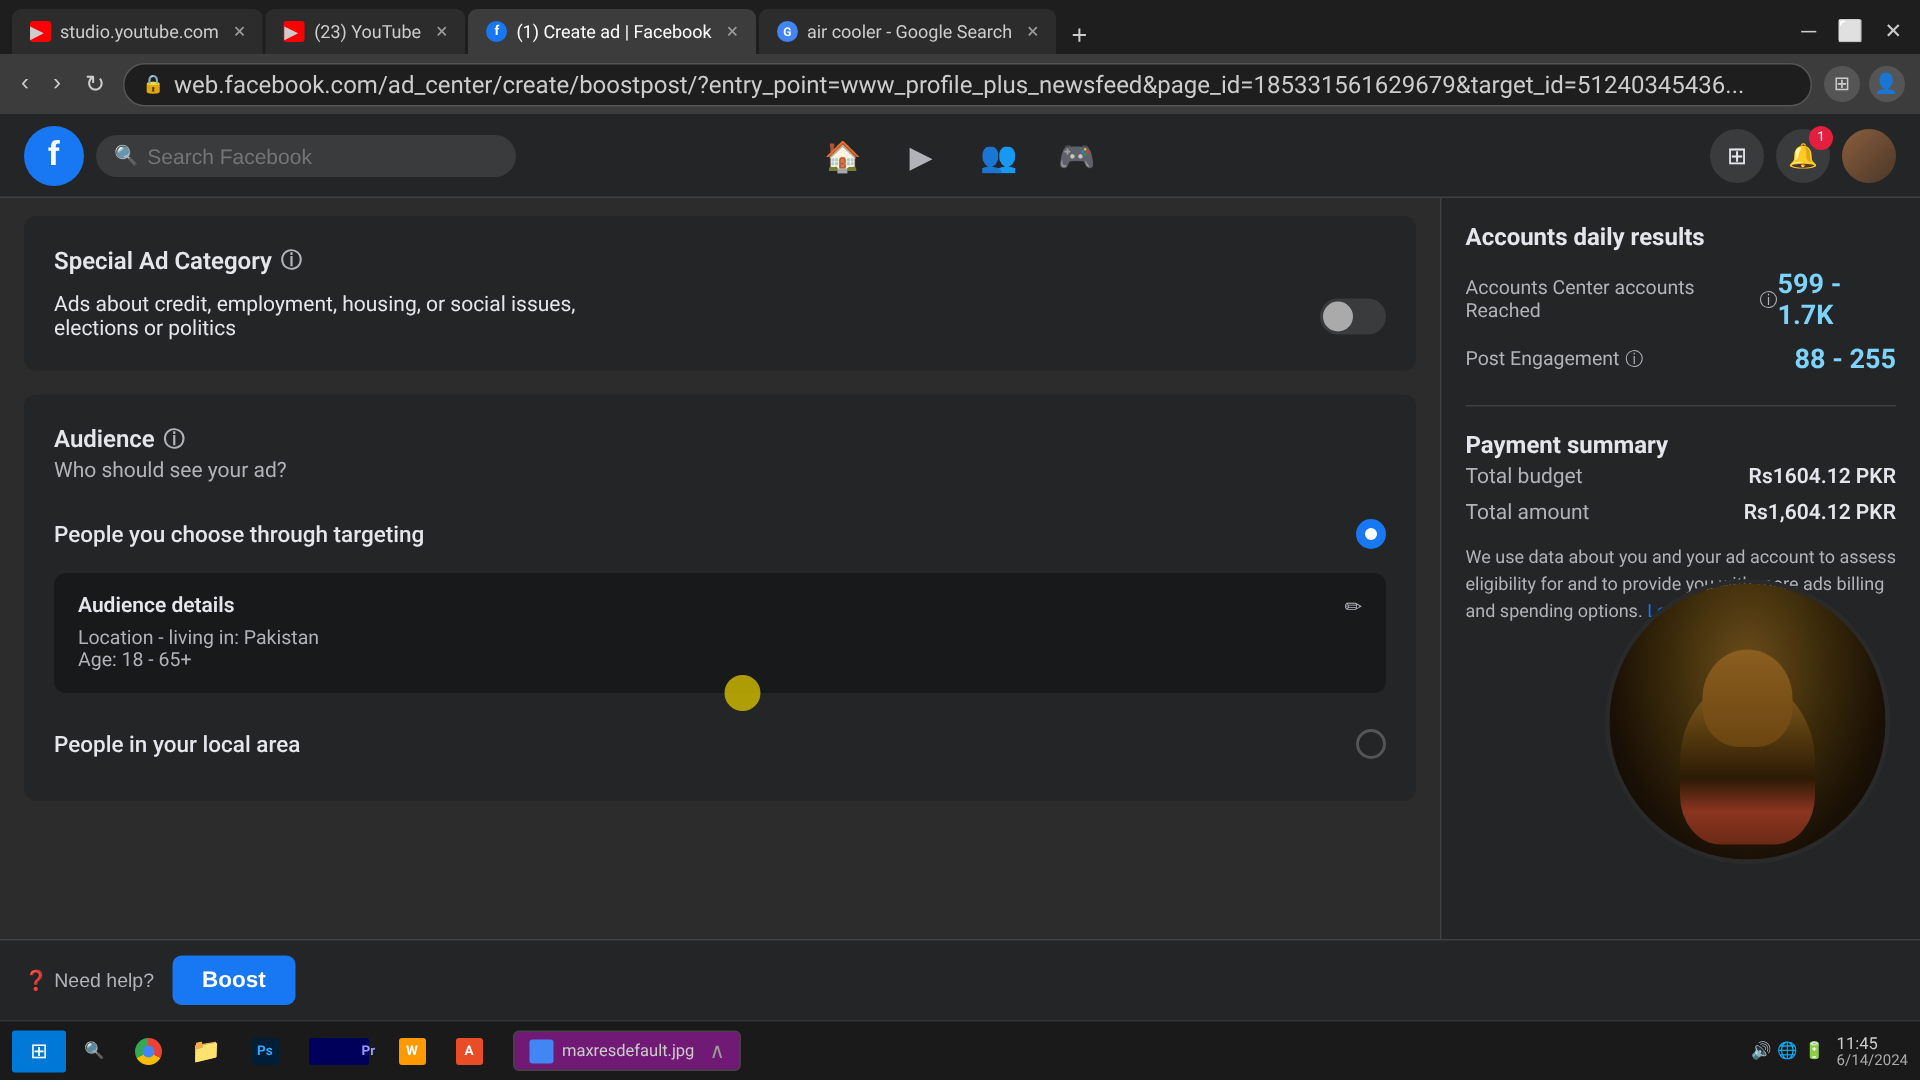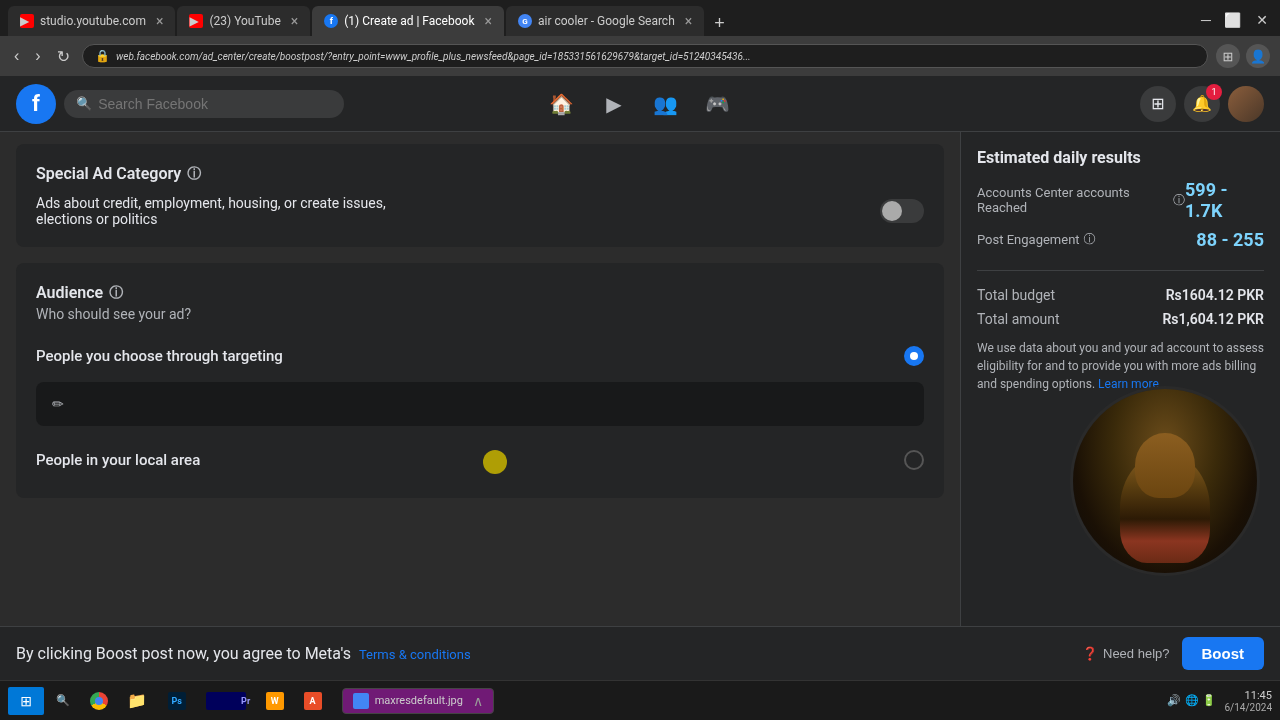--- a/index.html
+++ b/index.html
@@ -132,21 +132,21 @@
       <button class="nav-btn" style="font-size:14px;">✕</button>
     </div>
   </div>
 
   <div class="nav-bar">
     <button class="nav-btn">‹</button>
     <button class="nav-btn">›</button>
     <button class="nav-btn">↻</button>
     <div class="address-bar">
       <span style="color:#4caf50;font-size:12px;">🔒</span>
-      <span style="font-size:10px;overflow:hidden;text-overflow:ellipsis;white-space:nowrap;font-style:italic;">web.facebook.com/ad_center/create/boostpost/?entry_point=www_profile_plus_newsfeed&amp;page_id=185331561629679&amp;target_id=51240345436...</span>
+      <span style="font-size:16px;overflow:hidden;text-overflow:ellipsis;white-space:nowrap;">web.facebook.com/ad_center/create/boostpost/?entry_point=www_profile_plus_newsfeed&amp;page_id=185331561629679&amp;target_id=51240345436...</span>
     </div>
     <div class="nav-icons">
       <div class="nav-icon">⊞</div>
       <div class="nav-icon">👤</div>
     </div>
   </div>
 
   <div class="fb-nav">
     <div class="fb-logo">
       <span>f</span>
@@ -176,77 +176,83 @@
   <div class="main-row" style="flex:1;overflow:hidden;position:relative;">
 
     <div style="flex:1;overflow-y:auto;padding:12px 16px;">
 
       <div class="section-card">
         <div class="section-title">
           <span>Special Ad Category</span>
           <span class="info-icon">ⓘ</span>
         </div>
         <div class="toggle-row" style="margin-top:12px;">
-          <div class="toggle-label">Ads about credit, employment, housing, or create issues, elections or politics</div>
+          <div class="toggle-label">Ads about credit, employment, housing, or social issues, elections or politics</div>
           <div class="toggle off">
             <div class="toggle-thumb"></div>
           </div>
         </div>
       </div>
 
       <div class="section-card">
         <div class="section-title">
           <span>Audience</span>
           <span class="info-icon">ⓘ</span>
         </div>
         <div class="who-label">Who should see your ad?</div>
 
         <div class="radio-option">
           <span class="radio-label">People you choose through targeting</span>
           <div class="radio-btn selected"></div>
         </div>
 
         <div class="audience-details-box">
+          <div>
+            <div style="font-size:14px;font-weight:600;color:#e4e6eb;margin-bottom:6px;">Audience details</div>
+            <div class="audience-info">Location - living in: Pakistan</div>
+            <div class="audience-info">Age: 18 - 65+</div>
+          </div>
           <span class="edit-icon">✏</span>
         </div>
 
         <div class="radio-option">
           <span class="radio-label">People in your local area</span>
           <div class="radio-btn empty"></div>
         </div>
 
 
       </div>
     </div>
 
     <div class="cursor-dot"></div>
 
     <div class="right-panel">
 
       
       <div class="est-results">
-        <div class="est-title">Estimated daily results</div>
+        <div class="est-title">Accounts daily results</div>
         <div class="result-row">
           <div class="result-label">
             <span>Accounts Center accounts Reached</span>
             <span style="color:#b0b3b8;font-size:12px;">ⓘ</span>
           </div>
           <div class="result-value">599 - 1.7K</div>
         </div>
         <div class="result-row">
           <div class="result-label">
             <span>Post Engagement</span>
             <span style="color:#b0b3b8;font-size:12px;">ⓘ</span>
           </div>
           <div class="result-value">88 - 255</div>
         </div>
       </div>
 
       
       <div class="payment-summary">
+        <div class="pay-title">Payment summary</div>
         <div class="pay-row">
           <span class="pay-label">Total budget</span>
           <span class="pay-value">Rs1604.12 PKR</span>
         </div>
         <div class="pay-row">
           <span class="pay-label">Total amount</span>
           <span class="pay-value">Rs1,604.12 PKR</span>
         </div>
         <div class="pay-notice">
           <span>We use data about you and your ad account to assess eligibility for and to provide you with more ads billing and spending options.</span>
@@ -260,24 +266,20 @@
 
         <div style="width:90px;height:110px;background:linear-gradient(180deg,#8b6020 0%,#5a3e10 30%,#2c1a05 60%,#8b3520 80%,#6b2a15 100%);border-radius:50% 50% 30% 30%;position:relative;">
           <div style="position:absolute;top:-20px;left:50%;transform:translateX(-50%);width:60px;height:65px;background:linear-gradient(180deg,#8b5e20 0%,#6b4510 100%);border-radius:50% 50% 40% 40%;"></div>
         </div>
       </div>
     </div>
 
   </div>
 
   <div class="bottom-bar">
-    <div>
-      <span>By clicking Boost post now, you agree to Meta's</span>
-      <a href="#" style="color:#1877f2;text-decoration:none;margin-left:4px;font-size:13px;">Terms &amp; conditions</a>
-    </div>
     <div class="bottom-right">
       <button class="need-help-btn">
         <span>❓</span>
         <span>Need help?</span>
       </button>
       <button class="boost-btn">Boost</button>
     </div>
   </div>
 
   <div class="taskbar">
@@ -311,20 +313,20 @@
       <span class="taskbar-file-name">maxresdefault.jpg</span>
       <span class="taskbar-file-close">∧</span>
     </div>
 
     <div class="taskbar-right">
       <div class="sys-tray">
         <span>🔊</span>
         <span>🌐</span>
         <span>🔋</span>
       </div>
-      <div style="display:flex;flex-direction:column;align-items:flex-end;">
+      <div style="display:flex;flex-direction:column;align-items:flex-start;">
         <span style="font-size:11px;color:#ccc;">11:45</span>
         <span style="font-size:10px;color:#aaa;">6/14/2024</span>
       </div>
     </div>
   </div>
 
 </div>
 
 </body></html>

